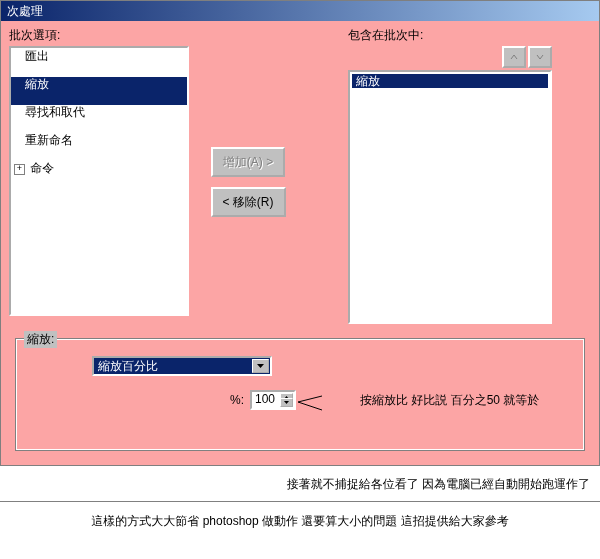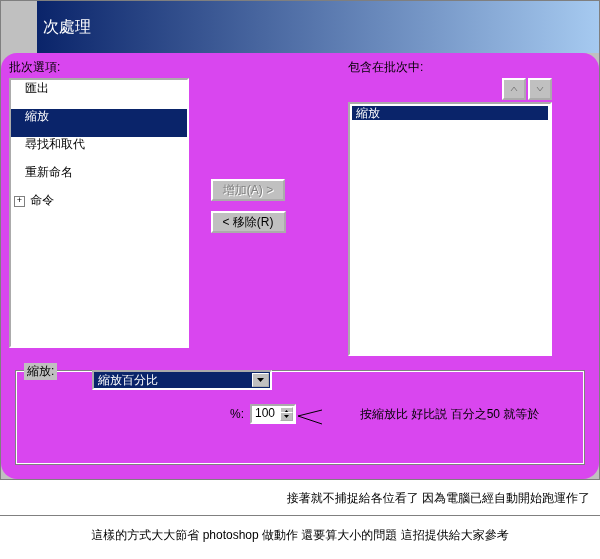--- a/index.html
+++ b/index.html
@@ -1,40 +1,40 @@
 <!DOCTYPE html>
 <html><head>
 <meta charset="utf-8">
 <style>
 body { margin:0; font-family:"Microsoft JhengHei","PMingLiU",sans-serif; font-size:12px; background:#fff; }
 .wrap { width:600px; }
 .window { border:1px solid #7f7f7f; background:#c0c0c0; }
-.titlebar { height:18px; background:linear-gradient(to right,#0a246a,#a6caf0); color:#fff; padding:17px 6px; font-size:16px; line-height:18px;margin-left:36px; }
-.content { padding:6px 8px 8px 8px; background:#d946ef;border-radius:16px; }
+.titlebar { height:18px; background:linear-gradient(to right,#0a246a,#a6caf0); color:#fff; padding:1px 6px; font-size:12px; line-height:18px; }
+.content { padding:6px 8px 8px 8px; background:#fca5a5; }
 .top { display:flex; gap:10px; }
 .leftcol { width:180px; }
 .rightcol { width:204px;margin-left:41px; }
 .midcol { width:98px; display:flex; flex-direction:column; align-items:center; justify-content:flex-start; padding-top:120px; gap:10px; }
 .label { font-size:12px; margin-bottom:2px; display:block; }
 .listbox { width:100%; height:270px; background:#fff; border:2px inset #fff; box-sizing:border-box; overflow:auto; padding-top:1px; }
 .listitem { height:28px; line-height:14px; padding:0 14px 0 14px; font-size:12px; white-space:nowrap; }
 .li-root { padding-left:3px; }
 .selected { background:#0a246a; color:#fff; }
 .tree-toggle { display:inline-block; width:9px; height:9px; border:1px solid #808080; text-align:center; line-height:7px; font-size:9px; margin-right:2px; vertical-align:1px; }
-.btn { background:#c0c0c0; border:2px outset #fff; height:22px; font-size:12px; padding:0 10px; cursor:pointer; }
+.btn { background:#c0c0c0; border:2px outset #fff; height:30px; font-size:12px; padding:0 10px; cursor:pointer; }
 .btn.disabled { color:#808080; text-shadow:1px 1px 0 #fff; cursor:default; }
 .btn-wide { min-width:72px; }
 .arrowbtns { display:flex; gap:2px; justify-content:flex-end; margin-bottom:2px; }
 .arrowbtn { width:20px; height:18px; background:#c0c0c0; border:2px outset #fff; display:flex; align-items:center; justify-content:center; }
 .arrowbtn svg { display:block; }
 .inc-list-wrap { display:flex; flex-direction:column; }
 .inc-list { width:100%; height:254px; background:#fff; border:2px inset #fff; box-sizing:border-box; }
 .inc-sel { height:14px; line-height:14px; background:#0a246a; color:#fff; padding:0 4px; font-size:12px; margin:2px 2px 0 2px; }
 .opts { margin-top:4px; padding:4px 6px 6px 6px; }
-.group { border:1px solid #808080; padding:0 10px 10px 10px; position:relative; margin-top:6px; box-shadow:inset -1px -1px 0 #fff, inset 1px 1px 0 #fff; border-top:none; }
+.group { border:1px solid #808080; padding:18px 10px 10px 10px; position:relative; margin-top:6px; box-shadow:inset -1px -1px 0 #fff, inset 1px 1px 0 #fff; border-top:none; }
 .group-label { position:absolute; top:-7px; left:8px; background:#c0c0c0; padding:0 3px; }
 .group hr.gtop { position:absolute; top:0; left:0; right:0; height:0; border:none; border-top:1px solid #808080; border-bottom:1px solid #fff; margin:0; }
 .combo { width:180px; height:20px; background:#0a246a; color:#fff; border:2px inset #fff; display:inline-flex; align-items:center; padding:0 2px 0 4px; position:relative; box-sizing:border-box; font-size:12px;margin-left:8px; }
 .combo .dd { position:absolute; right:1px; top:1px; bottom:1px; width:15px; background:#c0c0c0; border:1px outset #fff; display:flex; align-items:center; justify-content:center; }
 .form-row { display:flex; align-items:center; gap:6px; margin-top:14px; }
 .form-label { width:160px; text-align:right; }
 .spin { width:46px; height:20px; background:#fff; border:2px inset #fff; padding:0 14px 0 3px; box-sizing:border-box; font-size:12px; line-height:14px; position:relative; }
 .spin .up,.spin .dn { position:absolute; right:1px; width:11px; height:7px; background:#c0c0c0; border:1px outset #fff; display:flex; align-items:center; justify-content:center; }
 .spin .up { top:1px; } .spin .dn { bottom:1px; }
 .anno { font-size:12px; color:#000; }

